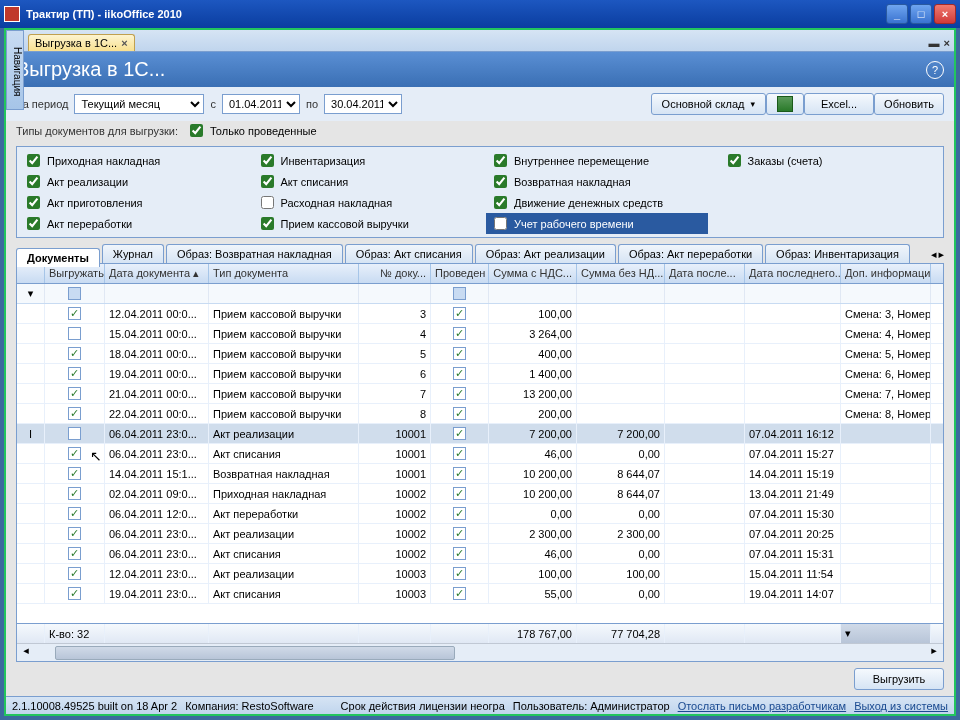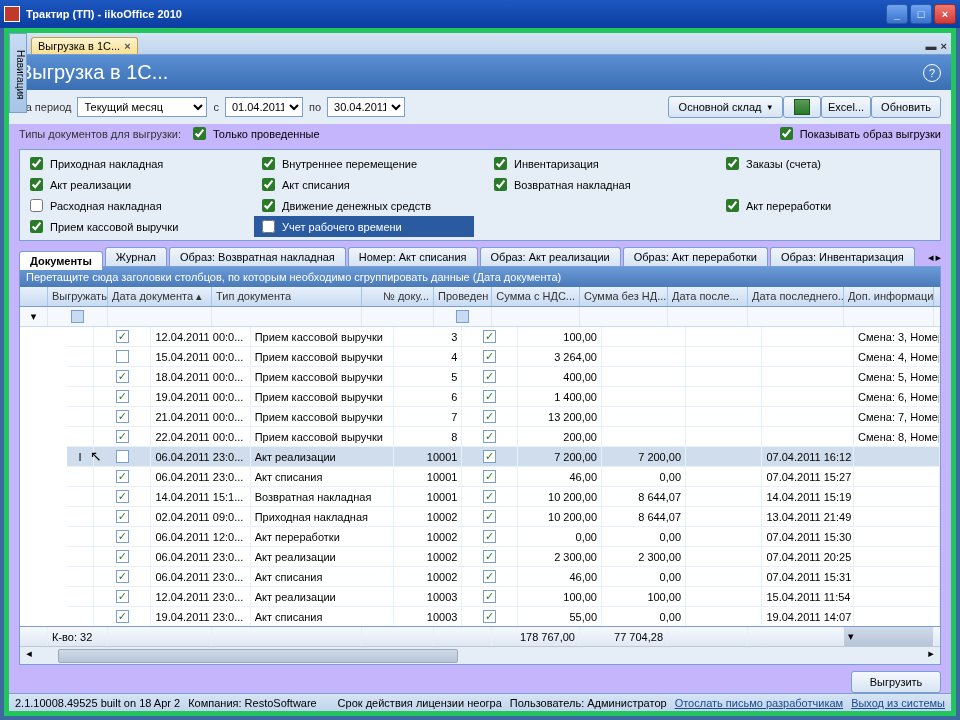--- a/index.html
+++ b/index.html
@@ -4,21 +4,21 @@
 <style>
   * { box-sizing: border-box; font-family: Tahoma, sans-serif; font-size: 11px; }
   body { margin: 0; background: #3c6a9e; width: 960px; height: 720px; overflow: hidden; }
   .titlebar { height: 28px; background: linear-gradient(#1d57c0,#0a3da0); display:flex; align-items:center; padding:8px 4px; color:#fff; }
   .titlebar .icon { width:16px; height:16px; background:#c0392b; margin-right:6px; border:1px solid #fff; }
   .titlebar .title { flex:1; font-weight:bold; }
   .winbtns { display:flex; gap:2px; }
   .winbtn { width:22px; height:20px; background:linear-gradient(#6fa5f0,#3a73d0); border:1px solid #2a5aa0; border-radius:3px; display:flex; align-items:center; justify-content:center; color:#fff; font-weight:bold; }
   .winbtn.close { background:linear-gradient(#f07a6f,#d03a3a); border-color:#a02a2a; }
 
-  .app { position:absolute; top:28px; left:4px; right:4px; bottom:4px; background:#c4b5fd; border:5px solid #22c55e; }
+  .app { position:absolute; top:28px; left:4px; right:4px; bottom:4px; background:#e5e5e5; border:2px solid #22c55e; }
   .navtab-vert { position:absolute; left:0; top:0; width:18px; height:80px; background:linear-gradient(#c8dbf2,#a6c5e8); border:1px solid #7a9ecf; writing-mode:vertical-rl; text-align:center; font-size:10px; padding-top:4px; }
   
   .tabstrip { height:22px; background:linear-gradient(#d6e4f4,#c0d5ed); display:flex; align-items:flex-end; padding-left:22px; border-bottom:1px solid #7a9ecf; }
   .tab { background:linear-gradient(#fdf4d0,#f8e090); border:1px solid #c0a050; border-bottom:none; border-radius:3px 3px 0 0; padding:2px 6px; display:flex; align-items:center; gap:4px; }
   .tab .x { font-weight:bold; color:#555; cursor:pointer; }
   .tabstrip-right { margin-left:auto; display:flex; gap:4px; padding-right:4px; padding-bottom:2px; }
   .tabstrip-right span { color:#333; font-weight:bold; cursor:pointer; }
 
   .header { background:linear-gradient(#5a8fd4,#3a6fb4); color:#fff; padding:6px 10px; display:flex; align-items:center; }
   .header h1 { margin:0; font-size:20px; font-weight:normal; flex:1; }
@@ -41,21 +41,21 @@
   .tabs2 .t.active { background:#fff; font-weight:bold; position:relative; top:4px; }
   .tabs2 .arrows { margin-left:auto; display:flex; gap:2px; padding-bottom:2px; }
 
   .gridwrap { margin:0 10px; border:1px solid #7a9ecf; border-top:none; background:#fff; height:398px; display:flex; flex-direction:column; }
   .groupbar { background:linear-gradient(#6a9bd8,#4a7ab7); color:#fff; padding:4px 6px; }
   .colheads { display:flex; background:linear-gradient(#e8f0fb,#c8dbf2); border-bottom:1px solid #7a9ecf; }
   .colheads div { border-right:1px solid #a6c5e8; padding:3px 4px; color:#333; overflow:hidden; white-space:nowrap; }
   .filterrow { display:flex; background:#f5f9fd; border-bottom:1px solid #c8dbf2; height:20px; }
   .filterrow div { border-right:1px solid #e0e8f4; padding:1px 4px; display:flex; align-items:center; justify-content:center; }
   .gridbody { overflow-y:scroll; flex:1; }
-  .row { display:flex; border-bottom:1px solid #e8f0fb; height:20px; align-items:center;margin-left:47px; }
+  .row { display:flex; border-bottom:1px solid #e8f0fb; height:20px; align-items:center; }
   .row.selected { background:#d0ddec; }
   .row > div, .sumrow > div { border-right:1px solid #e8f0fb; padding:0 4px; overflow:hidden; white-space:nowrap; height:100%; display:flex; align-items:center; }
   .sumrow { display:flex; background:linear-gradient(#f5f9fd,#e0e8f4); border-top:1px solid #7a9ecf; height:20px; font-weight:normal; }
   .hscroll { height:18px; background:#e5edf7; border-top:1px solid #c0c8d4; display:flex; }
   .hscroll .thumb { width:400px; height:14px; margin:2px 0 0 20px; background:linear-gradient(#d0dae8,#b8c5d8); border:1px solid #9ab; border-radius:2px; }
 
   .c0{width:28px;justify-content:center;} .c1{width:60px;justify-content:center;} .c2{width:104px;} .c3{width:150px;} .c4{width:72px;text-align:right;justify-content:flex-end;}
   .c5{width:58px;justify-content:center;} .c6{width:88px;text-align:right;justify-content:flex-end;} .c7{width:88px;text-align:right;justify-content:flex-end;}
   .c8{width:80px;} .c9{width:96px;} .c10{width:90px;}
 
@@ -106,67 +106,67 @@
     <select style="width:130px"><option>Текущий месяц</option></select>
     <span class="lbl">с</span>
     <select style="width:78px"><option>01.04.2011</option></select>
     <span class="lbl">по</span>
     <select style="width:78px"><option>30.04.2011</option></select>
     <div class="toolbar-right">
       <div class="btn dd">Основной склад</div>
       <div class="btn">
           <span class="exc-icon"></span>
         </div>
-      <div class="btn" style="width:50px;justify-content:center">Excel...</div>
+      <div class="btn" style="width:70px;justify-content:center">Excel...</div>
       <div class="btn" style="width:70px;justify-content:center">Обновить</div>
     </div>
   </div>
 
   <div style="padding:0 10px 4px;display:flex;align-items:center;">
     <span class="lbl">Типы документов для выгрузки:</span>
     <label class="chk" style="margin-left:8px">
         <input type="checkbox" checked="" style="">
         <span>Только проведенные</span>
       </label>
-    <label class="chk" style="margin-left:auto">
-        <input type="checkbox" checked="" style="">
-        <span>Показывать образ выгрузки</span>
-      </label>
   </div>
 
   <div class="doctype-box" id="doctype-box">
       <label class="chk">
         <input type="checkbox" checked="" style="">
         <span>Приходная накладная</span>
       </label>
       <label class="chk">
         <input type="checkbox" checked="" style="">
+        <span>Инвентаризация</span>
+      </label>
+      <label class="chk">
+        <input type="checkbox" checked="" style="">
         <span>Внутреннее перемещение</span>
       </label>
       <label class="chk">
         <input type="checkbox" checked="" style="">
-        <span>Инвентаризация</span>
-      </label>
-      <label class="chk">
-        <input type="checkbox" checked="" style="">
         <span>Заказы (счета)</span>
       </label>
       <label class="chk">
         <input type="checkbox" checked="" style="">
         <span>Акт реализации</span>
       </label>
       <label class="chk">
         <input type="checkbox" checked="" style="">
         <span>Акт списания</span>
       </label>
       <label class="chk">
         <input type="checkbox" checked="" style="">
         <span>Возвратная накладная</span>
       </label>
       <div></div>
+      <label class="chk">
+        <input type="checkbox" checked="" style="">
+        <span>Акт приготовления</span>
+      </label>
       <label class="chk">
         <input type="checkbox" style="">
         <span>Расходная накладная</span>
       </label>
       <label class="chk">
         <input type="checkbox" checked="" style="">
         <span>Движение денежных средств</span>
       </label>
       <div></div>
       <label class="chk">
@@ -181,32 +181,31 @@
         <input type="checkbox" style="">
         <span>Учет рабочего времени</span>
       </label>
       <div></div>
     </div>
 
   <div class="tabs2" id="tabs2">
       <div class="t active">Документы</div>
       <div class="t">Журнал</div>
       <div class="t">Образ: Возвратная накладная</div>
-      <div class="t">Номер: Акт списания</div>
+      <div class="t">Образ: Акт списания</div>
       <div class="t">Образ: Акт реализации</div>
       <div class="t">Образ: Акт переработки</div>
       <div class="t">Образ: Инвентаризация</div>
       <div class="arrows">
         <span>◂</span> 
         <span>▸</span>
       </div>
     </div>
 
   <div class="gridwrap">
-    <div class="groupbar">Перетащите сюда заголовки столбцов, по которым необходимо сгруппировать данные (Дата документа)</div>
     <div class="colheads" id="colheads">
         <div class="c0"></div>
         <div class="c1">Выгружать</div>
         <div class="c2">Дата документа ▴</div>
         <div class="c3">Тип документа</div>
         <div class="c4">№ доку...</div>
         <div class="c5">Проведен</div>
         <div class="c6">Сумма с НДС...</div>
         <div class="c7">Сумма без НД...</div>
         <div class="c8">Дата после...</div>

